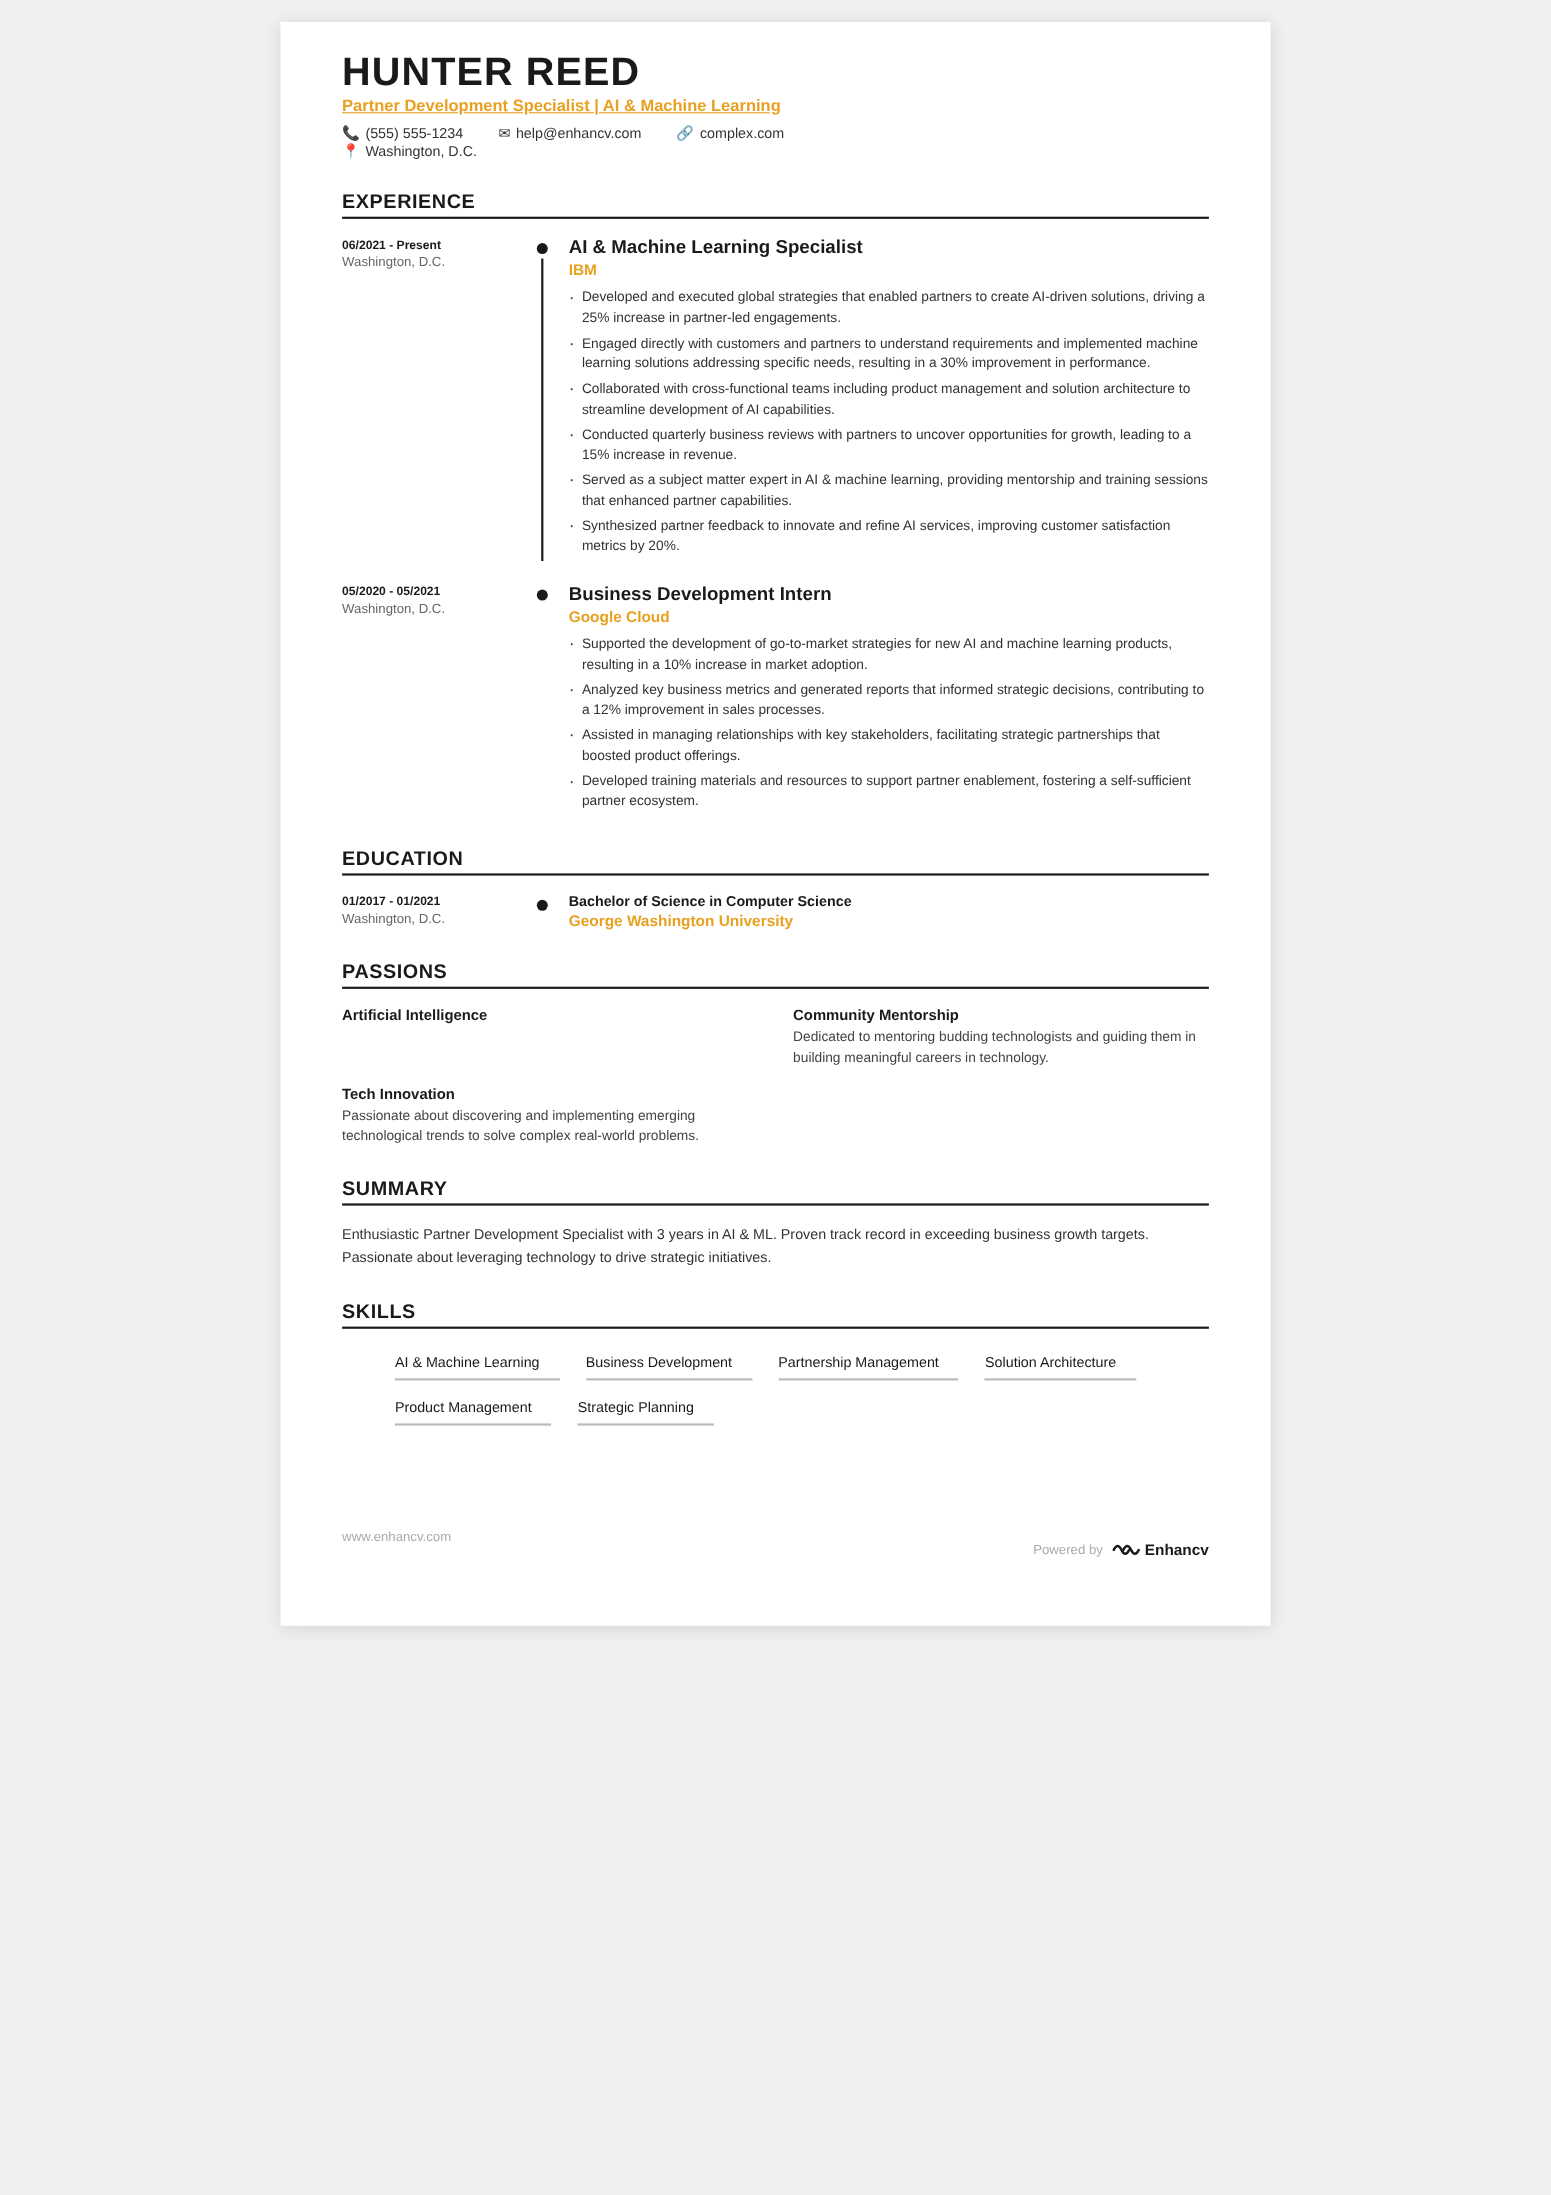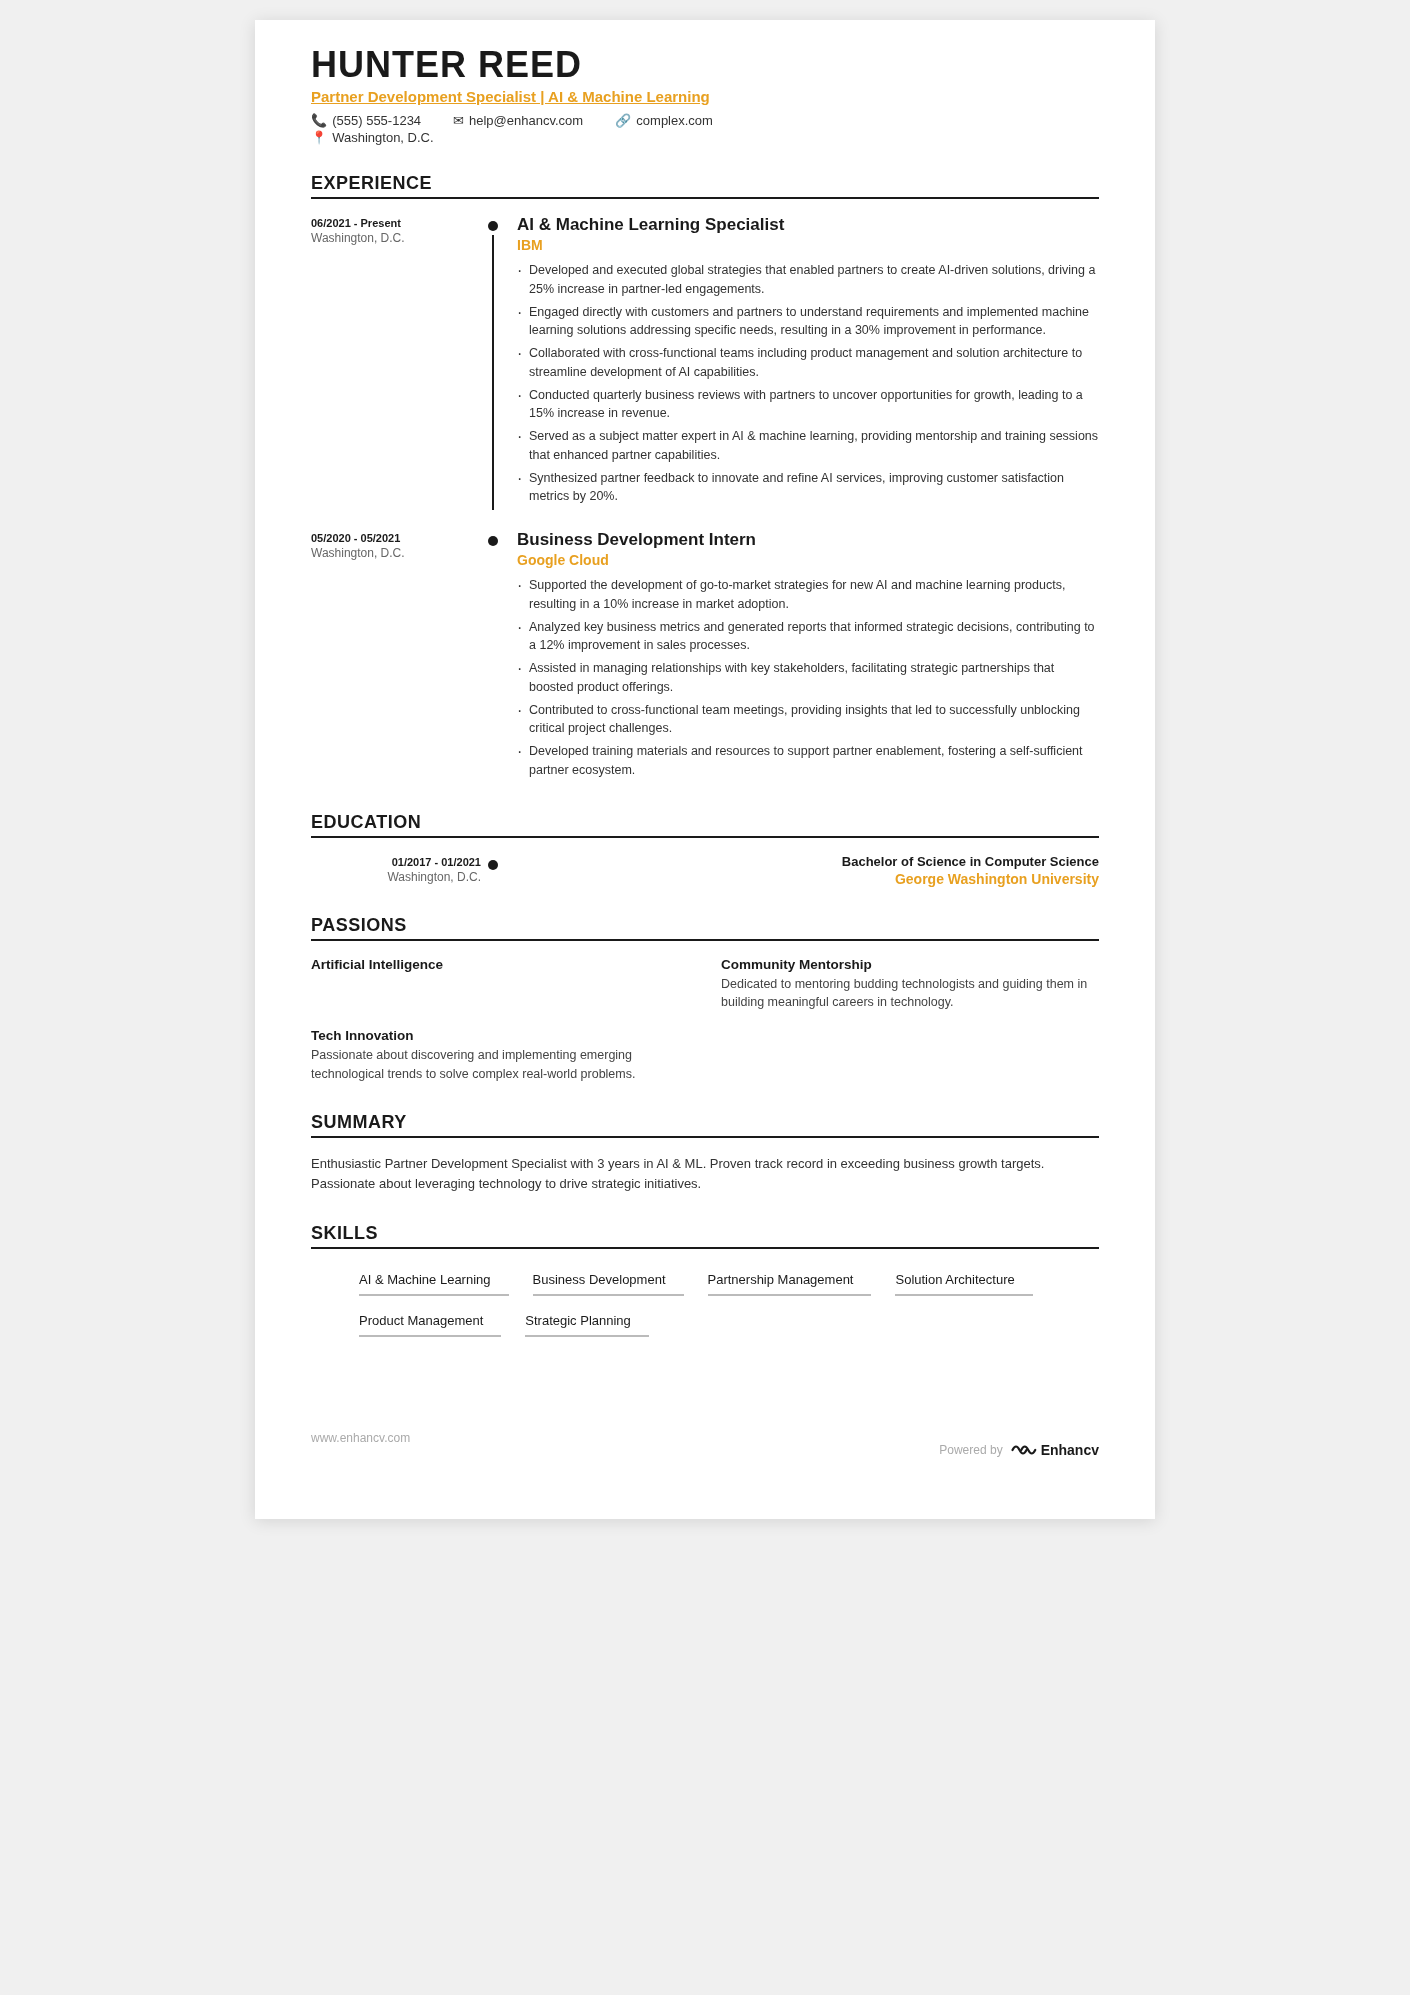--- a/index.html
+++ b/index.html
@@ -153,21 +153,20 @@
       left: 0;
       font-size: 16px;
       line-height: 1.3;
       color: #333;
     }
     
     .edu-row {
       display: flex;
       gap: 0;
       margin-bottom: 12px;
-      text-align: right;
     }
     .edu-degree {
       font-size: 13px;
       font-weight: 700;
       color: #1a1a1a;
       margin-bottom: 2px;
     }
     .edu-school {
       font-size: 14px;
       font-weight: 700;
@@ -311,21 +310,20 @@
       <div class="exp-connector">
         <div class="exp-dot"></div>
       </div>
       <div class="exp-right">
         <div class="exp-job-title">Business Development Intern</div>
         <div class="exp-company">Google Cloud</div>
         <ul class="exp-bullets">
           <li>Supported the development of go-to-market strategies for new AI and machine learning products, resulting in a 10% increase in market adoption.</li>
           <li>Analyzed key business metrics and generated reports that informed strategic decisions, contributing to a 12% improvement in sales processes.</li>
           <li>Assisted in managing relationships with key stakeholders, facilitating strategic partnerships that boosted product offerings.</li>
-          <li>Contributed to cross-functional team meetings, providing insights that led to successfully unblocking critical project challenges.</li>
           <li>Developed training materials and resources to support partner enablement, fostering a self-sufficient partner ecosystem.</li>
         </ul>
       </div>
     </div>
   </div>
 
   <div class="section">
     <div class="section-title">EDUCATION</div>
     <div class="edu-row no-line">
       <div class="exp-left">

